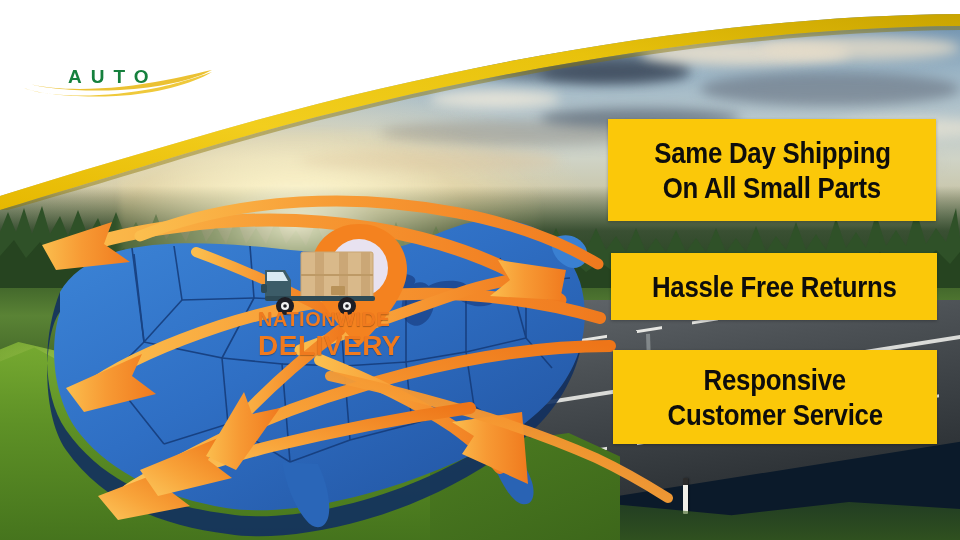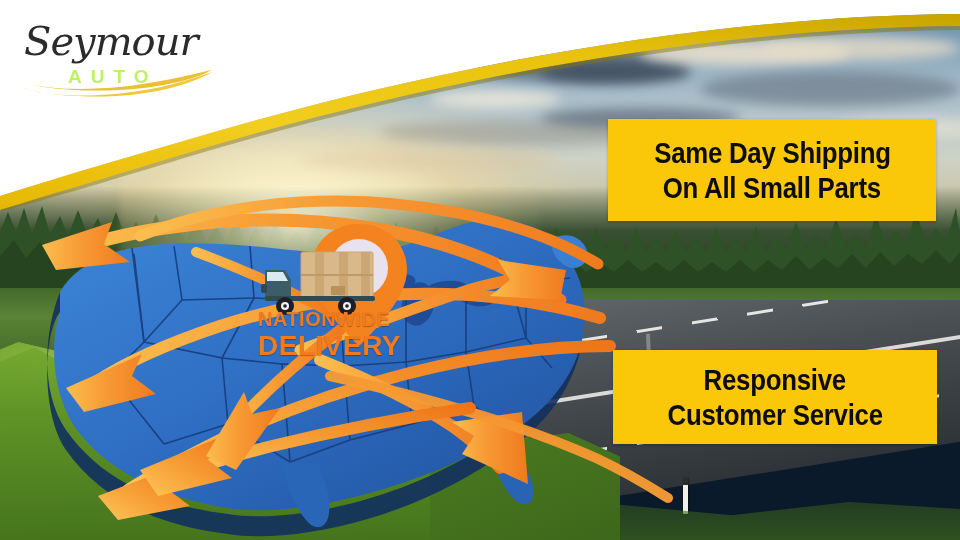--- a/index.html
+++ b/index.html
@@ -205,21 +205,21 @@
     color: #2b2b2b;
     letter-spacing: -1px;
   }
   .logo-auto {
     position: absolute;
     left: 52px; top: 52px;
     font-family: "Liberation Sans", sans-serif;
     font-size: 19px;
     font-weight: bold;
     letter-spacing: 9px;
-    color: #bef264;
+    color: #15803d;
   }
 
   
   .feature-box {
     position: absolute;
     background: #FBC809;
     display: flex;
     flex-direction: column;
     align-items: center;
     justify-content: center;
@@ -499,28 +499,30 @@
 
       <path d="M0,210 L0,212 C52,198 112,180 184,158 C424,86 702,32 960,30 L960,26 C702,28 424,82 184,154 C112,176 52,194 0,210 Z" fill="#8a7300" opacity="0.45"></path>
     </svg>
   </div>
 
   <div class="logo">
     <svg width="210" height="86" viewBox="0 0 210 86">
       <path d="M8,74 C34,84 90,84 140,74 C168,68 184,62 196,58 C176,70 140,80 100,82 C58,84 22,80 8,74 Z" fill="#EFC93B"></path>
       <path d="M14,70 C46,78 100,76 150,66 C172,62 186,58 196,56 C178,66 142,74 104,76 C62,78 26,74 14,70 Z" fill="#E8B60E" opacity="0.85"></path>
     </svg>
-    <div class="logo-script">Seymour</div>
     <div class="logo-auto">AUTO</div>
   </div>
 
   <div class="feature-box" id="box1">
     <span class="line">Same Day Shipping</span>
     <span class="line">On All Small Parts</span>
   </div>
 
+  <div class="feature-box" id="box2">
+    <span class="line">Hassle Free Returns</span>
+  </div>
 
   <div class="feature-box" id="box3">
     <span class="line">Responsive</span>
     <span class="line">Customer Service</span>
   </div>
 
 </div>
 
 </body></html>

